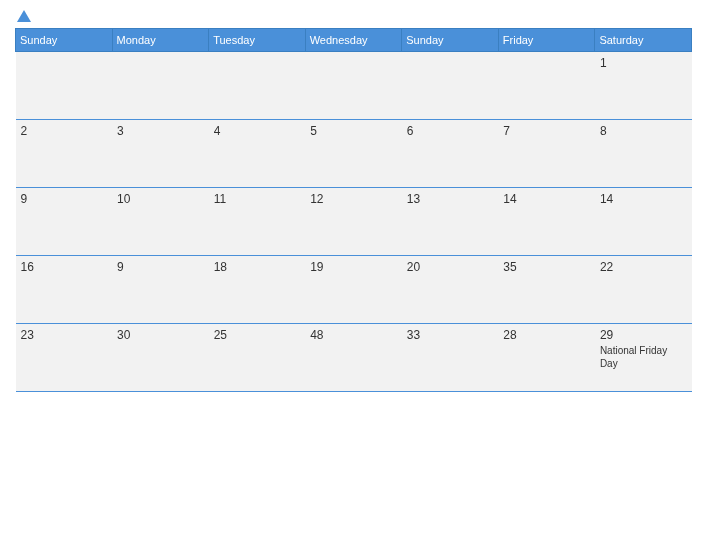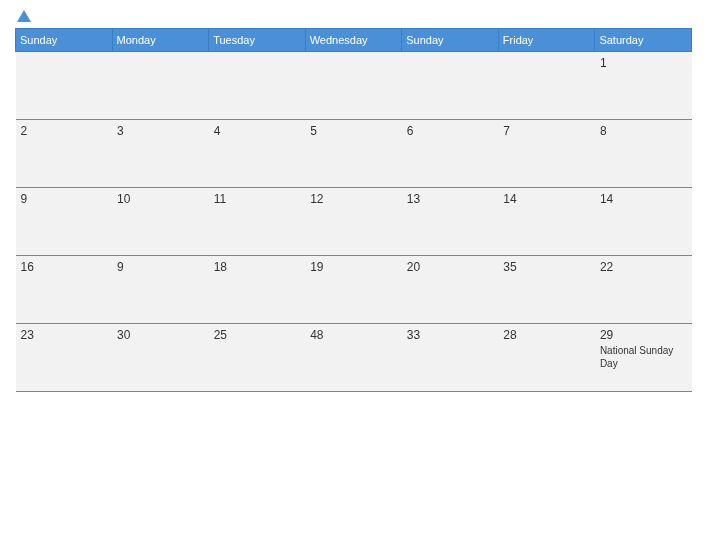--- a/index.html
+++ b/index.html
@@ -220,17 +220,17 @@
           </td>
           <td>
             <span class="day-number">48</span>
           </td>
           <td>
             <span class="day-number">33</span>
           </td>
           <td>
             <span class="day-number">28</span>
           </td>
-          <td><span class="day-number">29</span><span class="event-text">National Sunday Day</span></td>
+          <td><span class="day-number">29</span><span class="event-text">National Friday Day</span></td>
         </tr>
       </tbody>
   </table>
 </div>
 
 </body></html>

